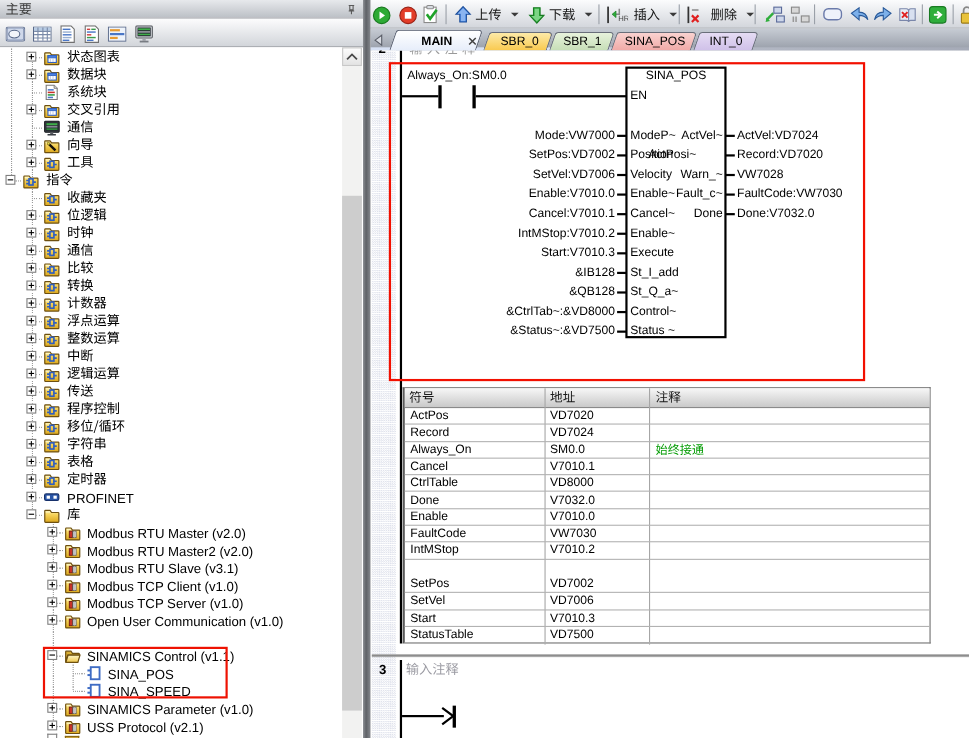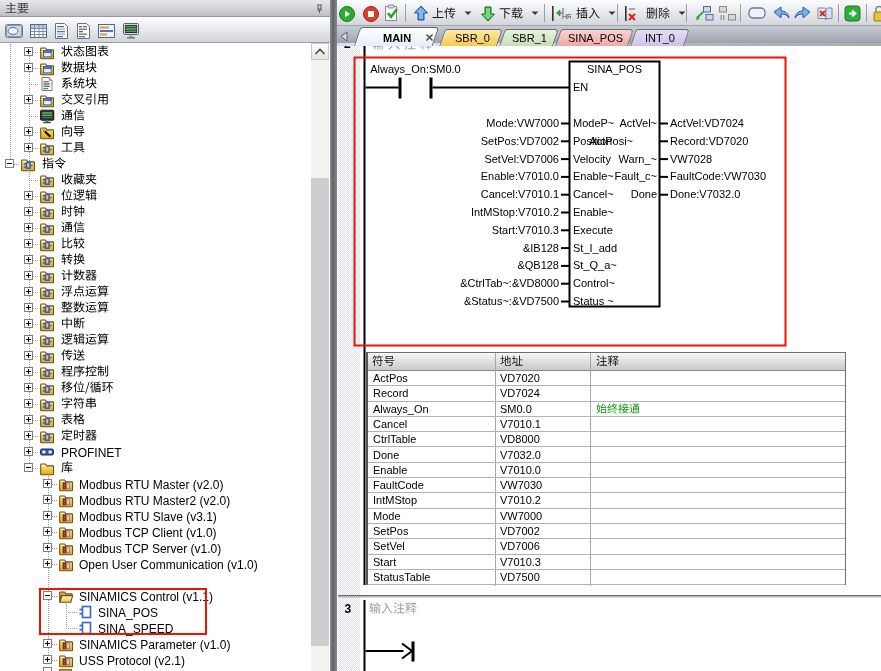--- a/index.html
+++ b/index.html
@@ -1005,24 +1005,20 @@
       <div class="stt" style="left:132px">V7010.0</div>
     </div>
   <div class="strow" style="top:125.1px">
       <div class="stt" style="left:5px">FaultCode</div>
       <div class="stt" style="left:132px">VW7030</div>
     </div>
   <div class="strow" style="top:140.4px">
       <div class="stt" style="left:5px">IntMStop</div>
       <div class="stt" style="left:132px">V7010.2</div>
     </div>
-  <div class="strow" style="top:155.7px">
-      <div class="stt" style="left:5px">Mode</div>
-      <div class="stt" style="left:132px">VW7000</div>
-    </div>
   <div class="strow" style="top:171.0px">
       <div class="stt" style="left:5px">SetPos</div>
       <div class="stt" style="left:132px">VD7002</div>
     </div>
   <div class="strow" style="top:186.3px">
       <div class="stt" style="left:5px">SetVel</div>
       <div class="stt" style="left:132px">VD7006</div>
     </div>
   <div class="strow" style="top:201.6px">
       <div class="stt" style="left:5px">Start</div>

